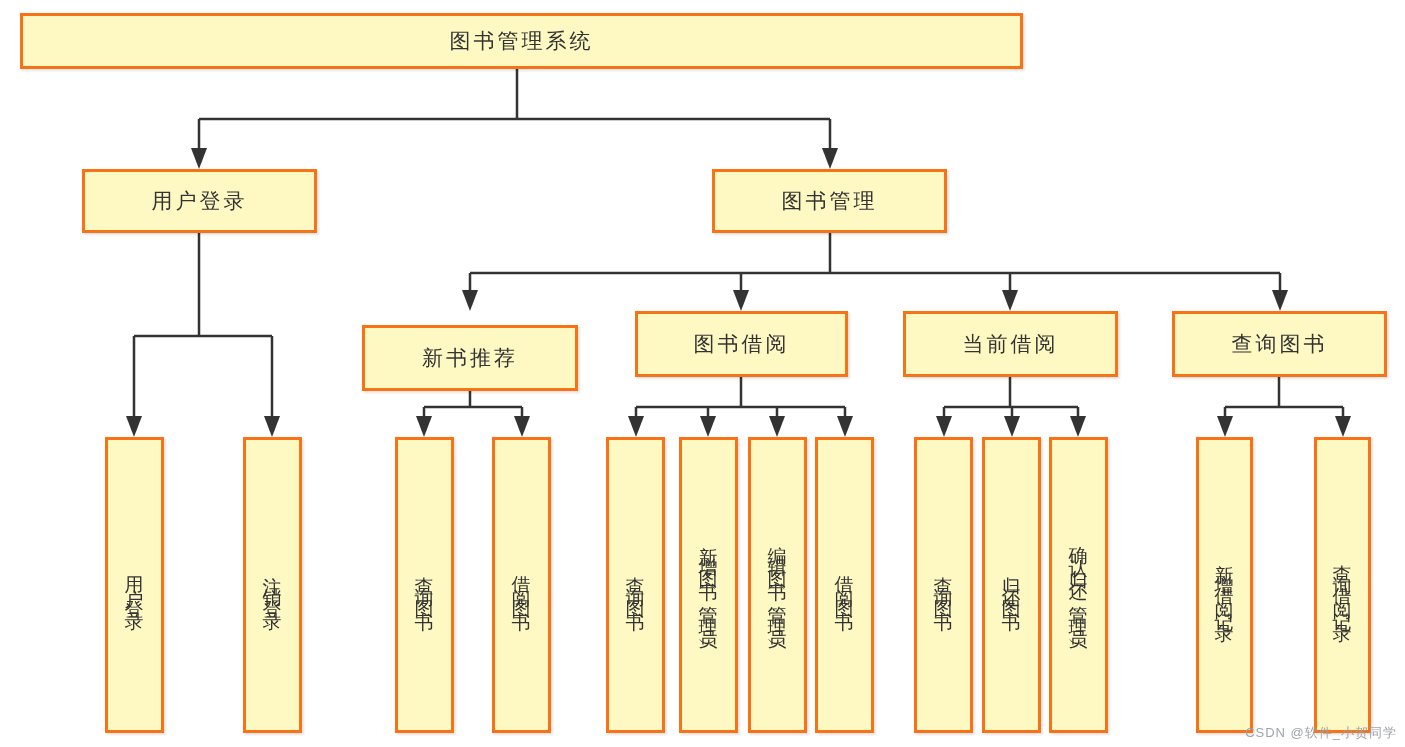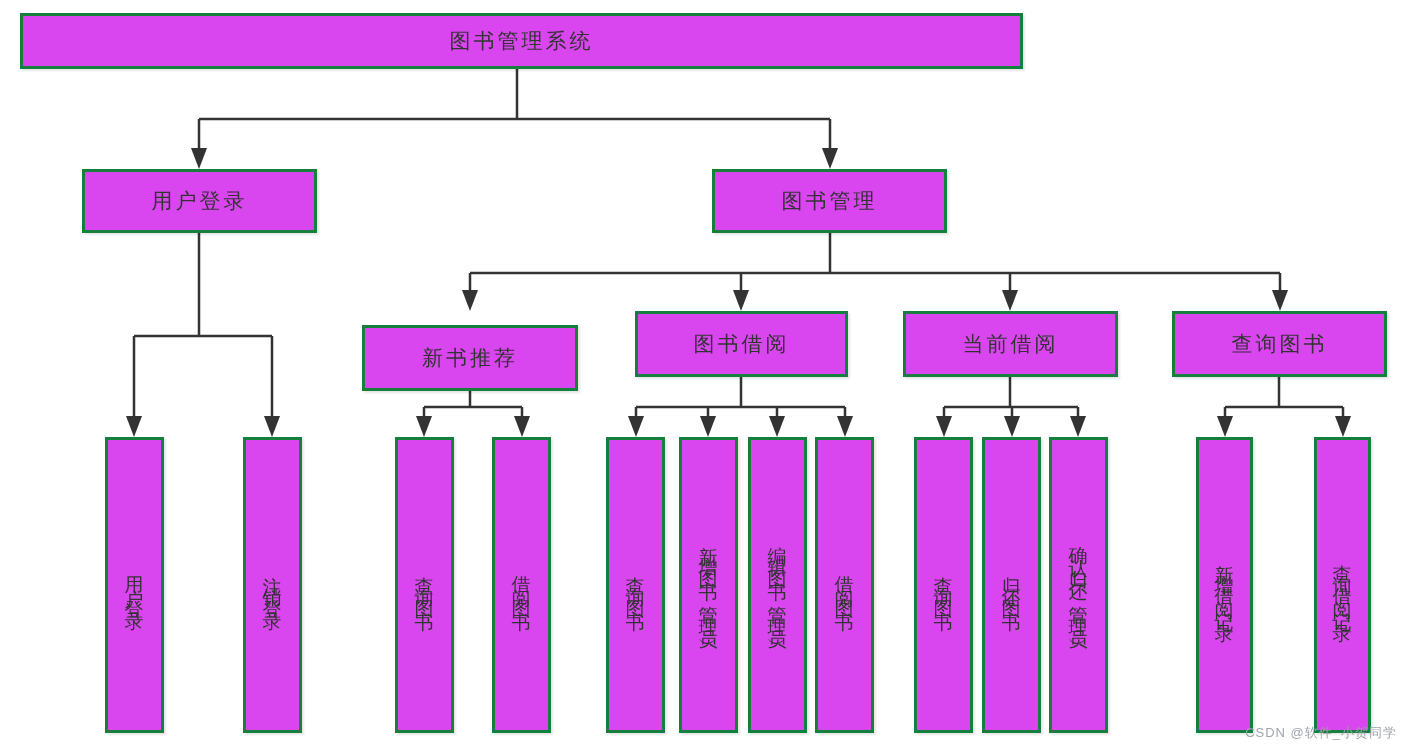--- a/index.html
+++ b/index.html
@@ -17,22 +17,22 @@
   }
   #connector-layer {
     position: absolute;
     left: 0; top: 0;
     width: 1405px; height: 747px;
     z-index: 1;
   }
   .node {
     position: absolute;
     box-sizing: border-box;
-    background: #d946ef;
-    border: 3px solid #15803d;
+    background: #fef9c3;
+    border: 3px solid #f97316;
     display: flex;
     align-items: center;
     justify-content: center;
     z-index: 2;
     box-shadow: 2px 2px 2px rgba(0,0,0,0.10);
   }
   .node .hlabel {
     font-size: 21px;
     letter-spacing: 3px;
     color: #333333;

